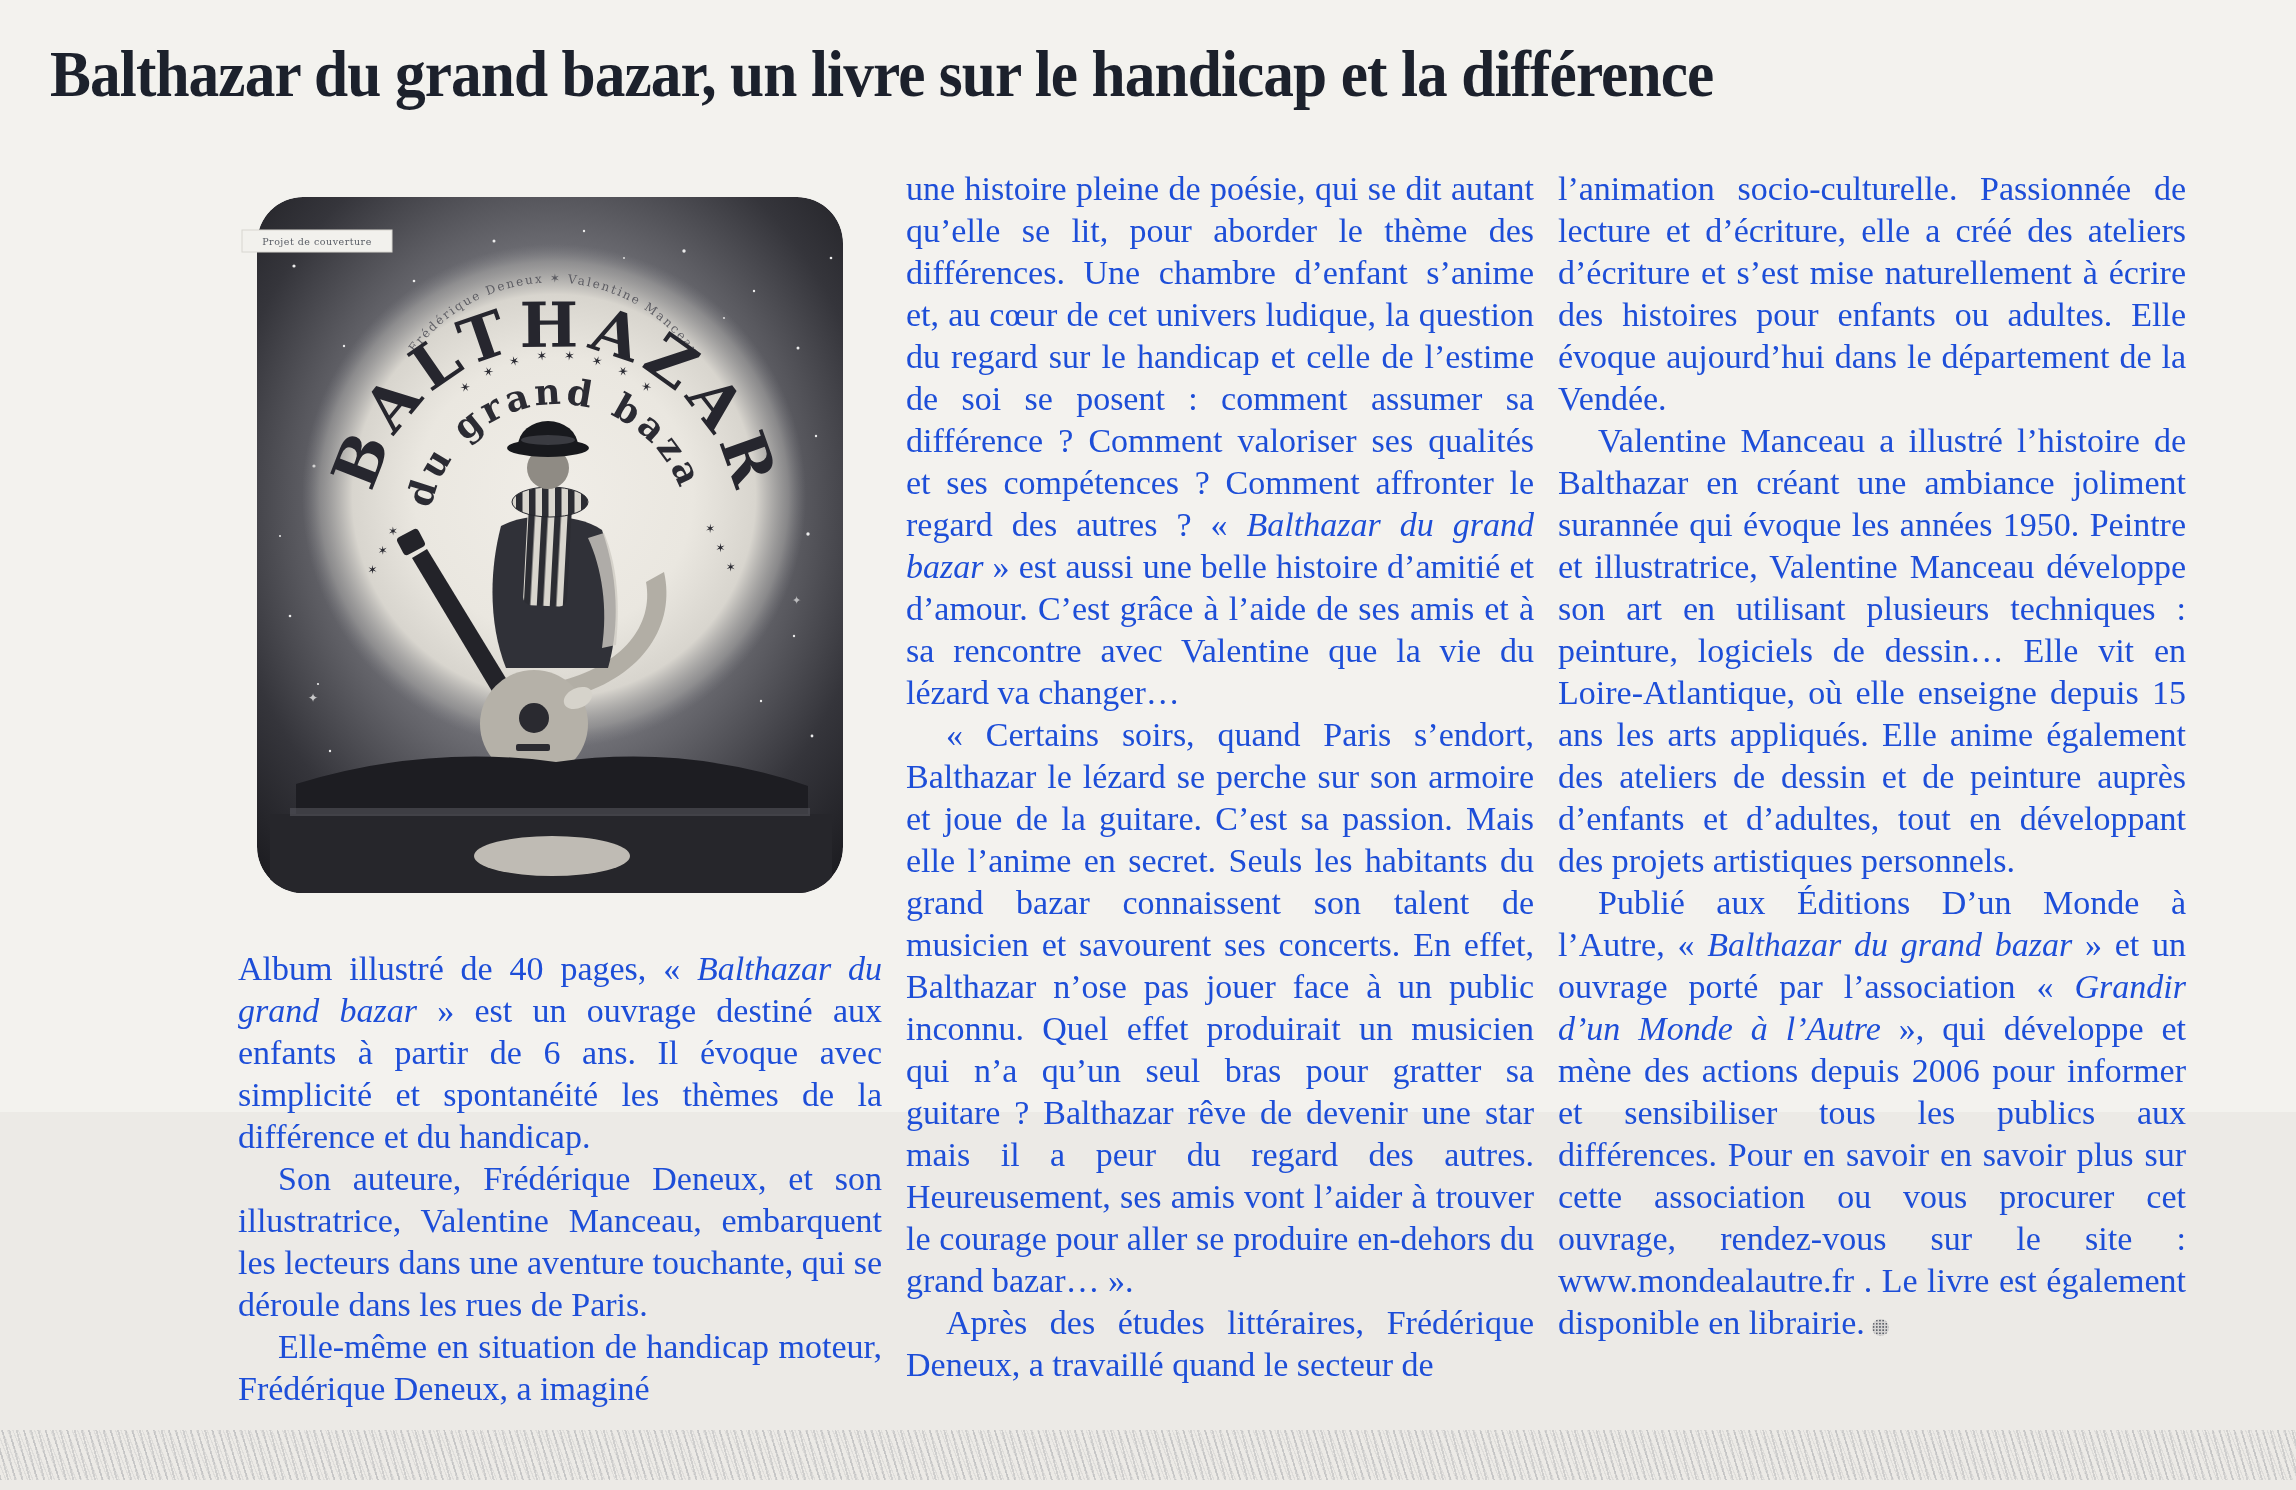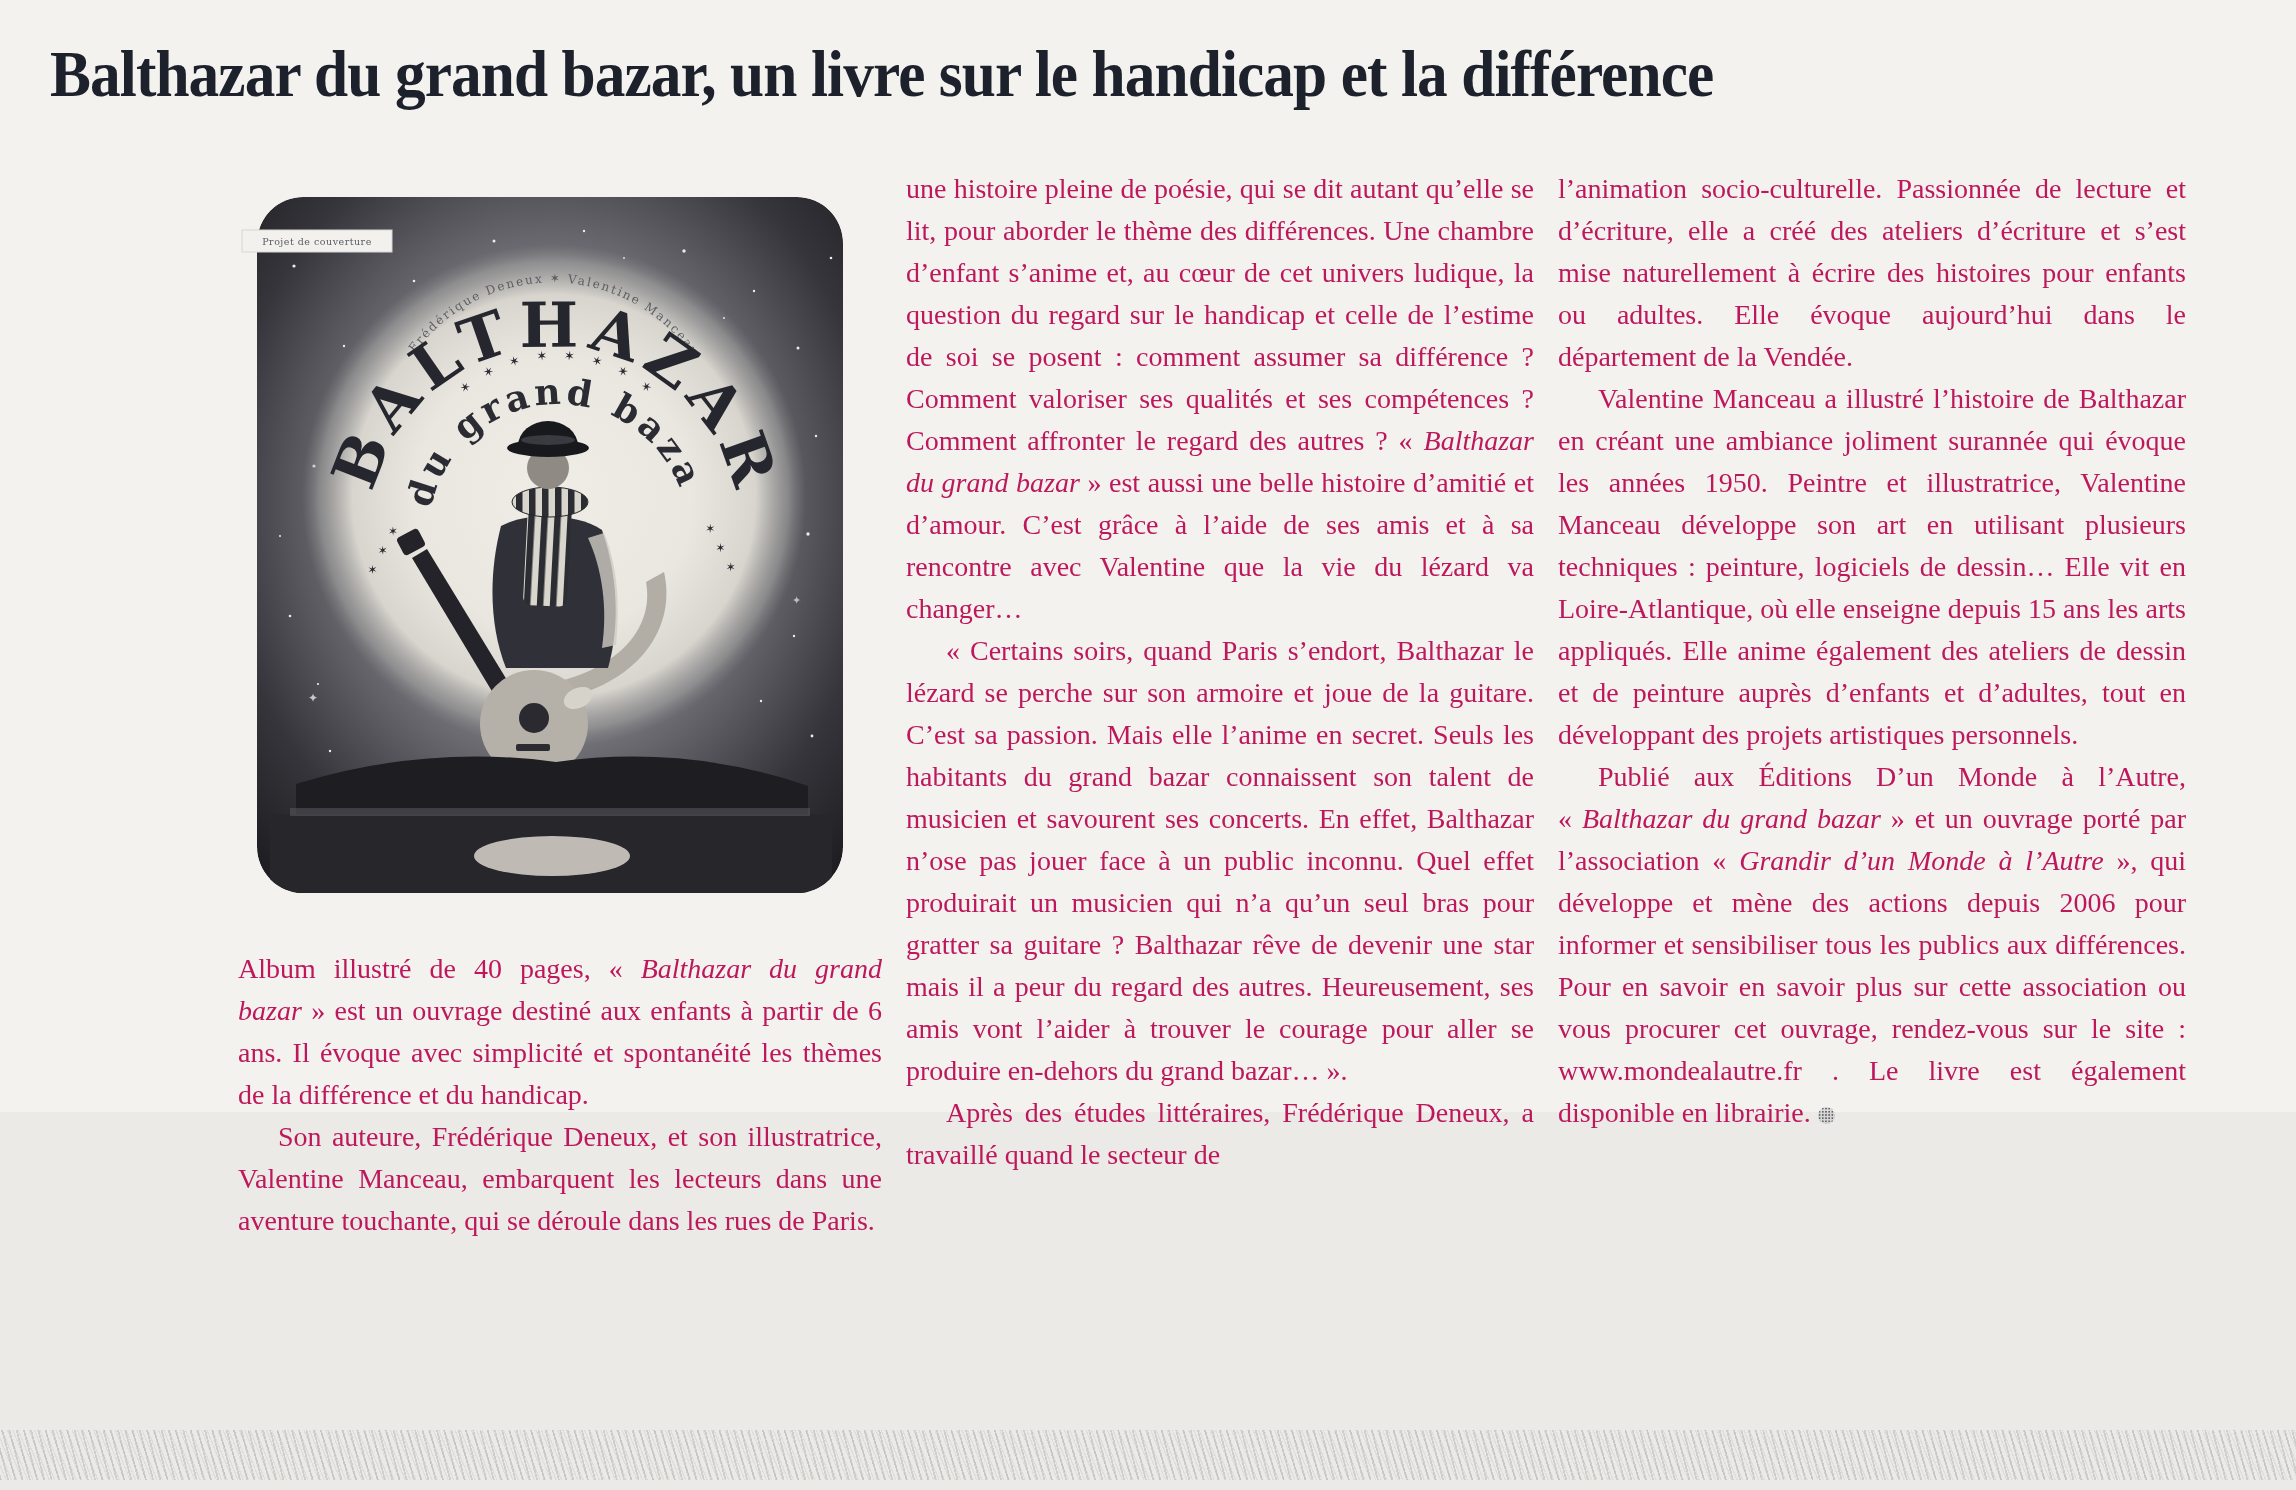--- a/index.html
+++ b/index.html
@@ -2,21 +2,21 @@
 <html lang="fr"><head>
 <meta charset="utf-8">
 <style>
   html,body{margin:0;padding:0;}
   body{width:2296px;height:1490px;overflow:hidden;background:#eceae6;}
   .page{position:relative;width:2296px;height:1112px;background:#f3f2ee;
         font-family:"Liberation Serif","DejaVu Serif",serif;color:#262b35;}
   .headline{position:absolute;left:50px;top:34px;margin:0;font-size:66px;line-height:80px;
         font-weight:bold;color:#1c212c;letter-spacing:-1px;white-space:nowrap;
         transform:scaleX(0.93);transform-origin:left center;}
-  .col{position:absolute;top:168px;font-size:28px;line-height:42px;text-align:justify;color:#be185d;}
+  .col{position:absolute;top:168px;font-size:34px;line-height:42px;text-align:justify;color:#1d4ed8;}
   .col p{margin:0;}
   .col .indent{text-indent:40px;}
   .col1{left:238px;width:644px;top:948px;}
   .col2{left:906px;width:628px;}
   .col3{left:1558px;width:628px;}
   em{font-style:italic;}
   .quote{}
   .cover{position:absolute;left:256px;top:196px;width:588px;height:698px;margin:0;padding:0;}
   .cover-svg{overflow:visible;display:block;}
   .cover-svg text{font-family:"DejaVu Serif","Liberation Serif",serif;}
@@ -152,20 +152,21 @@
       <g>
         <rect x="-14" y="34" width="150" height="22" fill="#f2f1ed" stroke="#d8d6d0" stroke-width="1"></rect>
         <text class="cover-label-text" x="61" y="49" text-anchor="middle">Projet de couverture</text>
       </g>
     </svg>
   </figure>
 
   <div class="col col1">
     <p><span>Album illustré de 40 pages, «&nbsp;</span><em>Balthazar du grand bazar</em><span>&nbsp;» est un ouvrage destiné aux enfants à partir de 6 ans. Il évoque avec simplicité et spontanéité les thèmes de la différence et du handicap.</span></p>
     <p class="indent"><span>Son auteure, Frédérique Deneux, et son illustratrice, Valentine Manceau, embarquent les lecteurs dans une aventure touchante, qui se déroule dans les rues de Paris.</span></p>
+    <p class="indent"><span>Elle-même en situation de handicap moteur, Frédérique Deneux, a imaginé</span></p>
   </div>
 
   <div class="col col2">
     <p><span>une histoire pleine de poésie, qui se dit autant qu’elle se lit, pour aborder le thème des différences. Une chambre d’enfant s’anime et, au cœur de cet univers ludique, la question du regard sur le handicap et celle de l’estime de soi se posent&nbsp;: comment assumer sa différence&nbsp;? Comment valoriser ses qualités et ses compétences&nbsp;? Comment affronter le regard des autres&nbsp;? «&nbsp;</span><em>Balthazar du grand bazar</em><span>&nbsp;» est aussi une belle histoire d’amitié et d’amour. C’est grâce à l’aide de ses amis et à sa rencontre avec Valentine que la vie du lézard va changer…</span></p>
     <p class="indent quote"><span>«&nbsp;Certains soirs, quand Paris s’endort, Balthazar le lézard se perche sur son armoire et joue de la guitare. C’est sa passion. Mais elle l’anime en secret. Seuls les habitants du grand bazar connaissent son talent de musicien et savourent ses concerts. En effet, Balthazar n’ose pas jouer face à un public inconnu. Quel effet produirait un musicien qui n’a qu’un seul bras pour gratter sa guitare&nbsp;? Balthazar rêve de devenir une star mais il a peur du regard des autres. Heureusement, ses amis vont l’aider à trouver le courage pour aller se produire en-dehors du grand bazar…&nbsp;».</span></p>
     <p class="indent"><span>Après des études littéraires, Frédérique Deneux, a travaillé quand le secteur de</span></p>
   </div>
 
   <div class="col col3">
     <p><span>l’animation socio-culturelle. Passionnée de lecture et d’écriture, elle a créé des ateliers d’écriture et s’est mise naturellement à écrire des histoires pour enfants ou adultes. Elle évoque aujourd’hui dans le département de la Vendée.</span></p>

